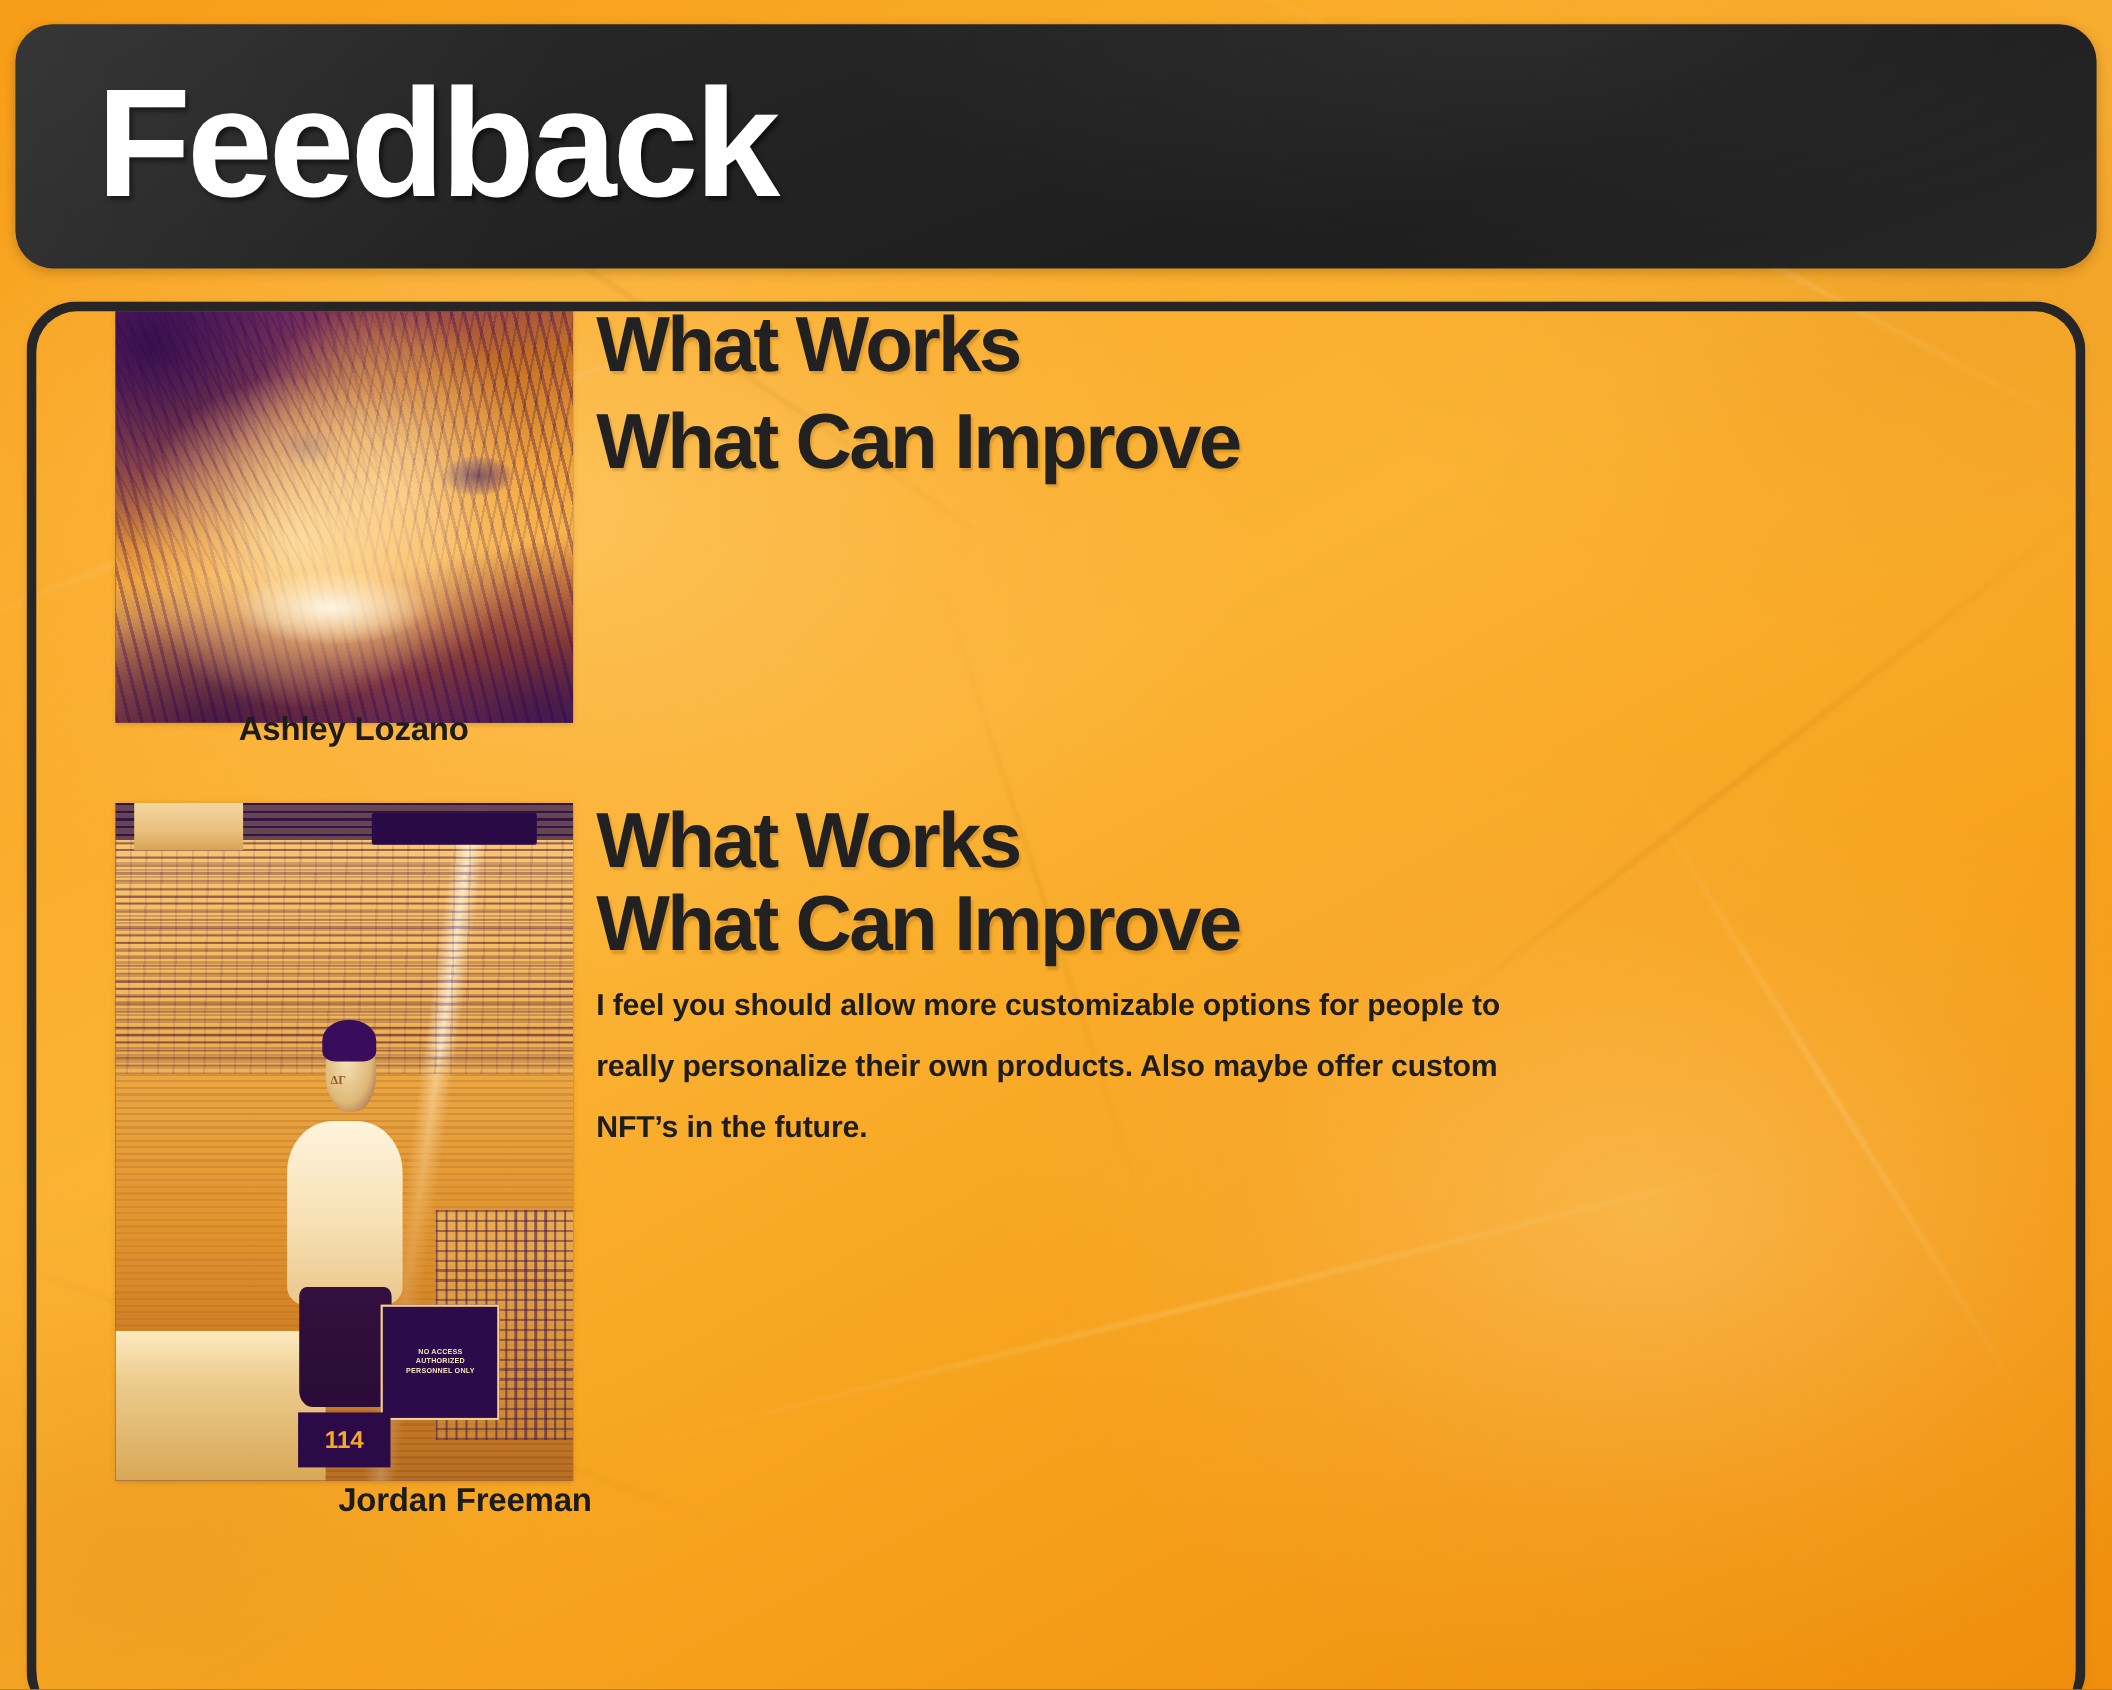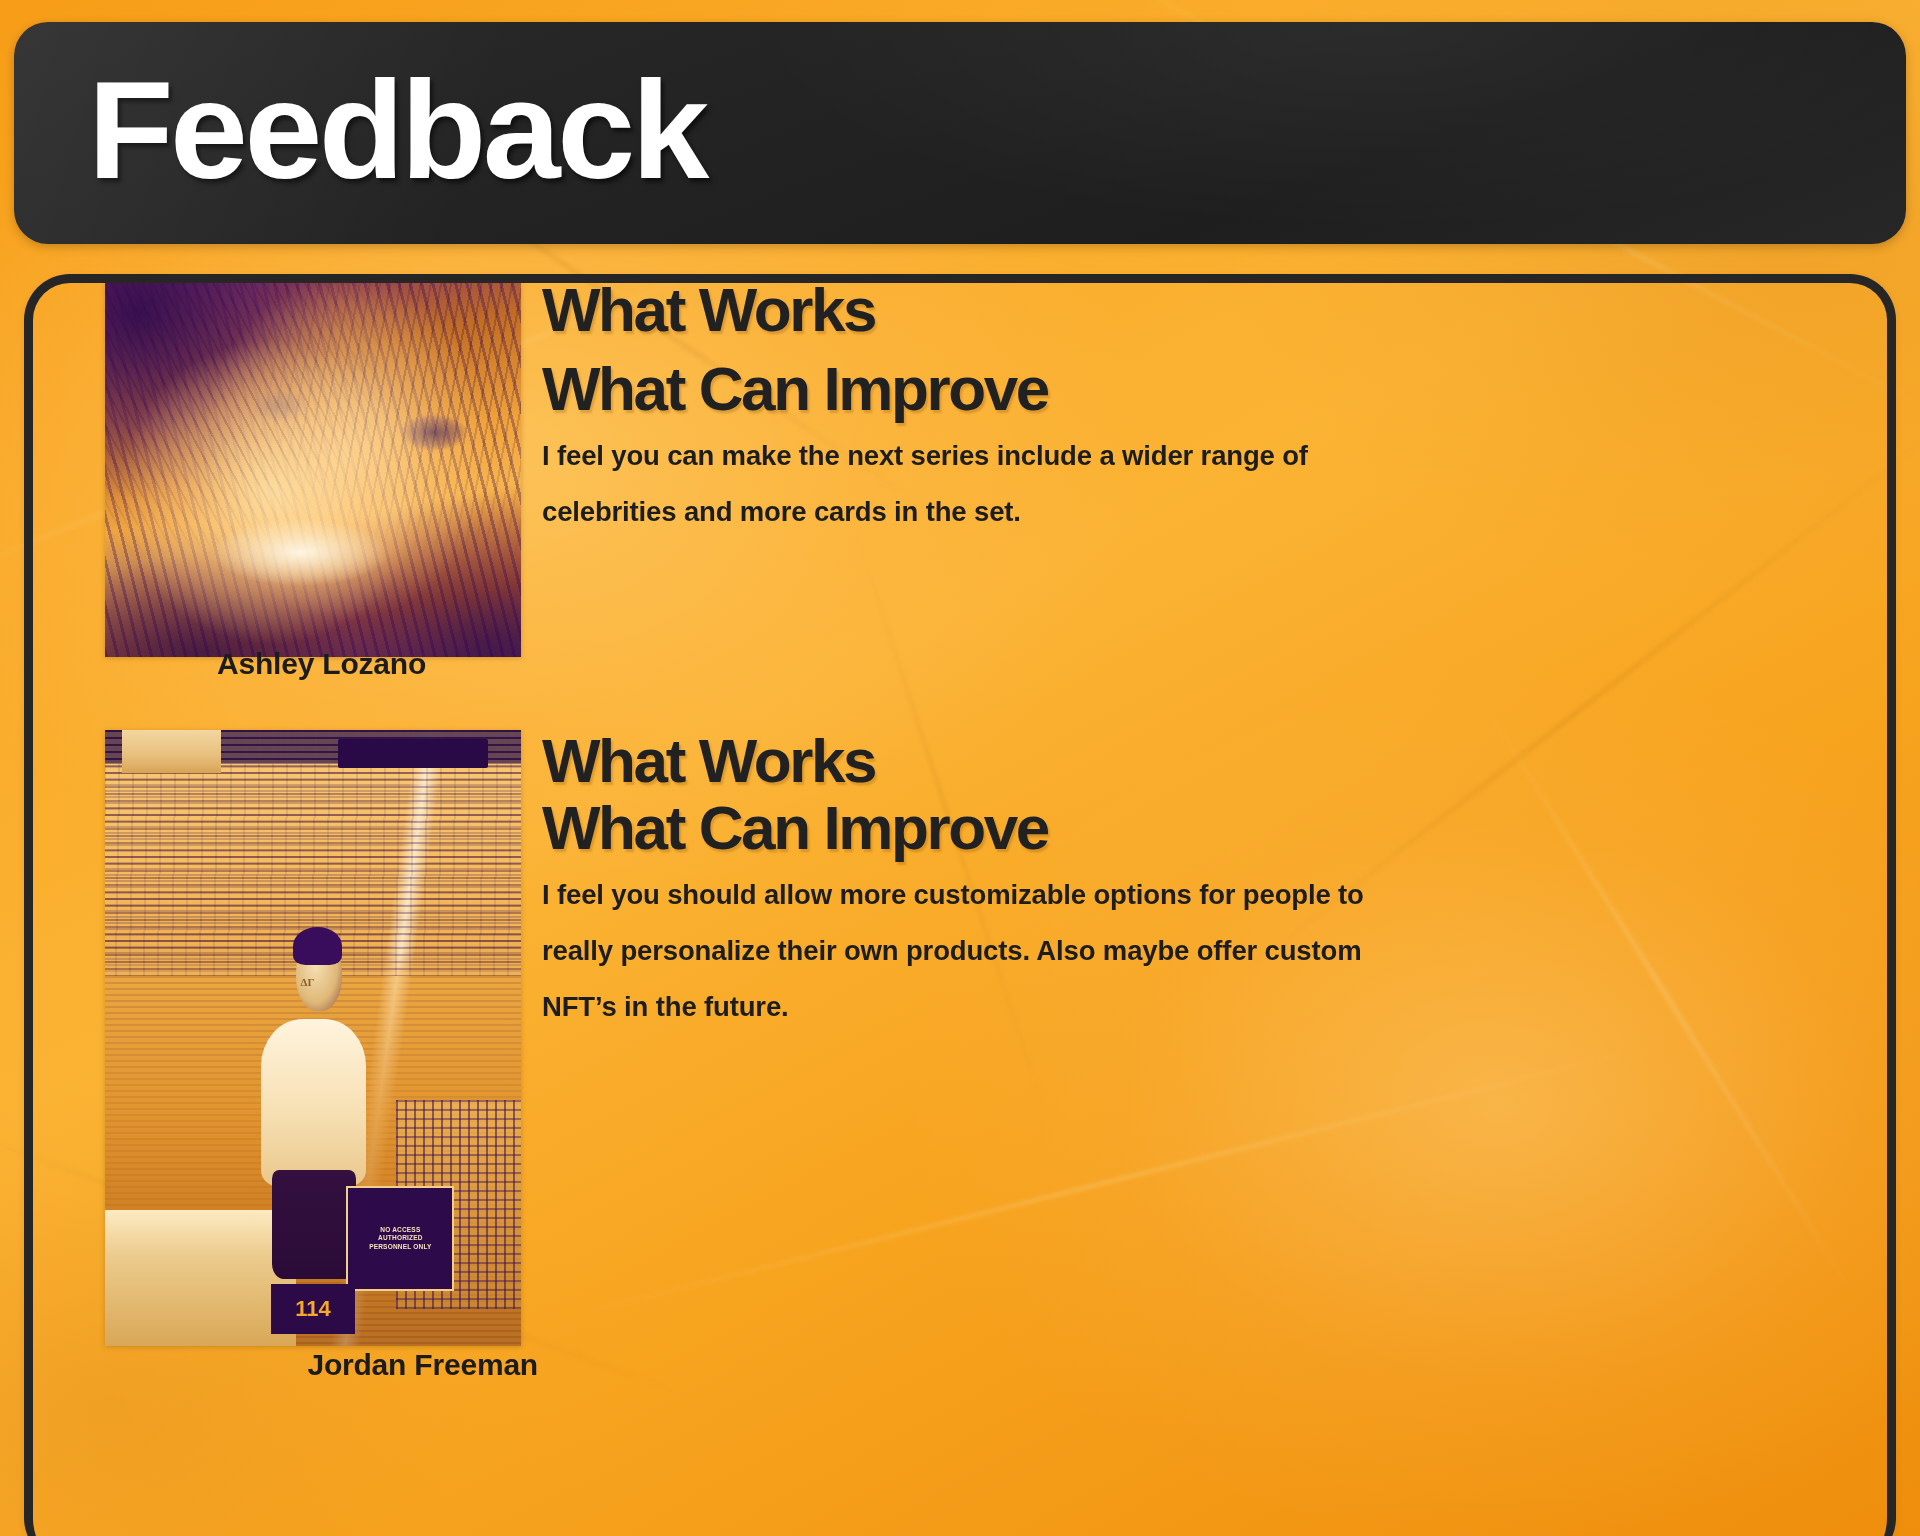--- a/index.html
+++ b/index.html
@@ -115,21 +115,21 @@
     font-weight: bold;
     color: #1c1c1c;
     white-space: nowrap;
     letter-spacing: -0.2px;
   }
 
   
   .textcol { position: absolute; }
 
   .sec-head {
-    font-size: 62px;
+    font-size: 71px;
     font-weight: bold;
     color: #212121;
     letter-spacing: -2.4px;
     line-height: 1.02;
     text-shadow: 2px 3px 2px rgba(110,60,0,0.22);
     white-space: nowrap;
   }
   .sec-body {
     font-size: 27.5px;
     font-weight: bold;
@@ -292,21 +292,20 @@
 
       <div class="caption" style="left:193px; top:373px; width:320px; text-align:left;">Ashley Lozano</div>
 
       <div class="textcol" style="left:518px; top:0; width:944px;">
 
         <div class="sec-head" style="margin-top:4px;">What Works</div>
 
 
         <div class="sec-head" style="margin-top:16px;">What Can Improve</div>
 
-        <div class="sec-body" style="margin-top:8px; width:900px;">I feel you can make the next series include a wider range of celebrities and more cards in the set.</div>
       </div>
     </div>
 
     <div class="block" style="left:0; top:455px; width:1872px; height:650px;">
 
       <div class="photo" id="photo-jordan" style="left:81px; top:1px; width:416px; height:616px;">
         <div class="inner"></div>
         <div class="seats"></div>
         <div class="press"></div>
         <div class="scoreboard"></div>

